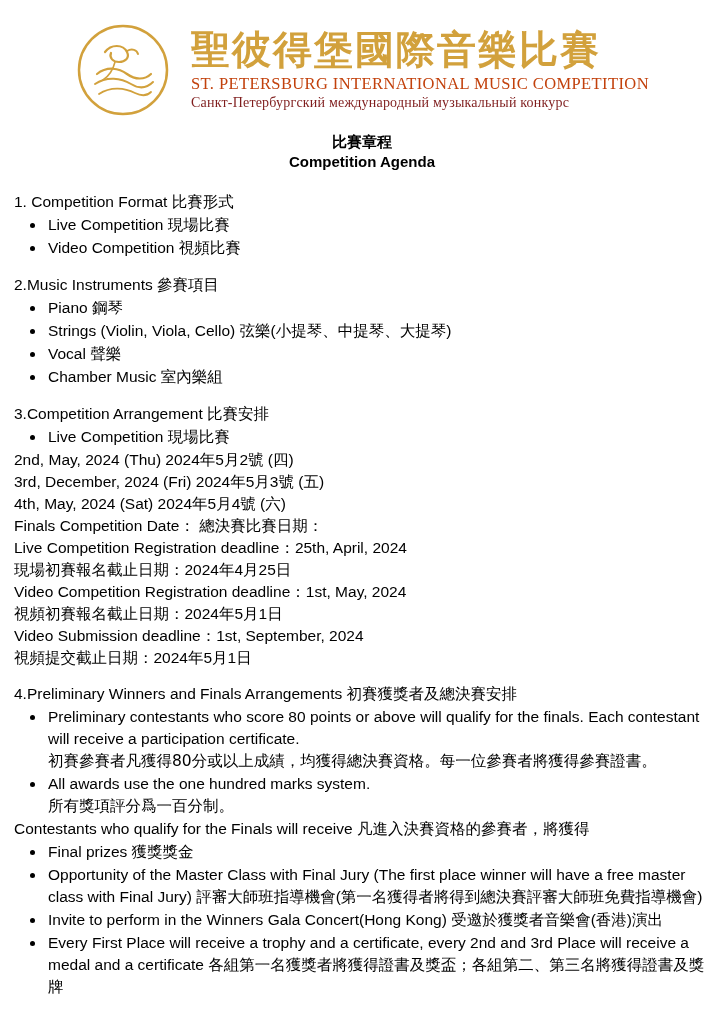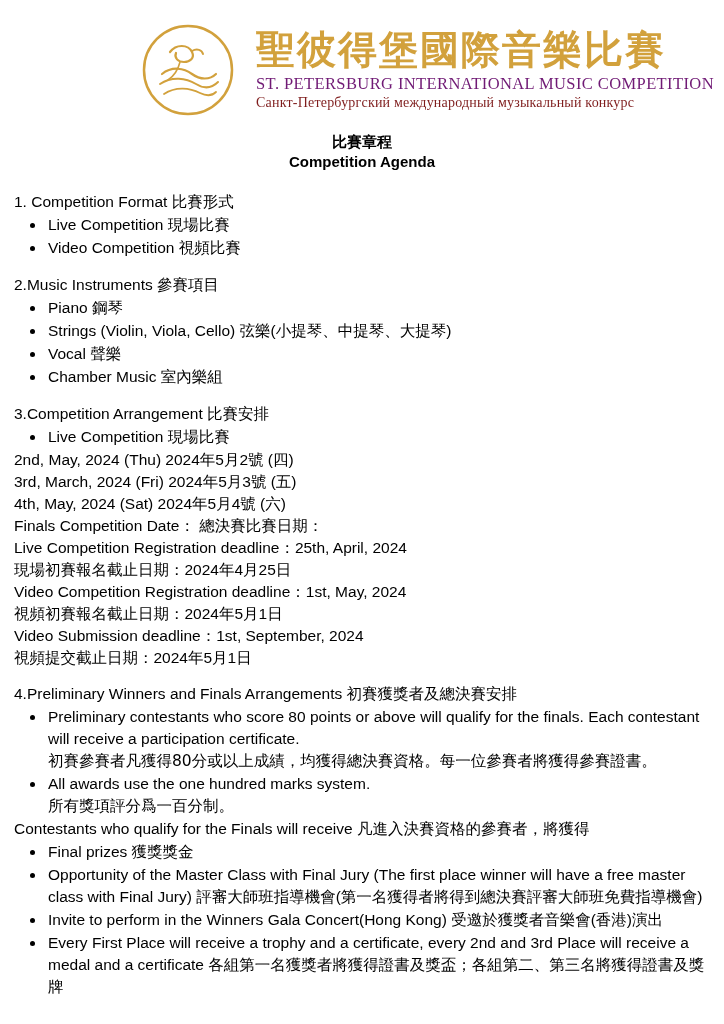--- a/index.html
+++ b/index.html
@@ -16,21 +16,21 @@
   }
   .page {
     width: 724px;
     box-sizing: border-box;
     padding: 18px 10px 10px 10px;
   }
   
   .header {
     display: flex;
     align-items: center;
-    justify-content: flex-end;
+    justify-content: center;
     gap: 20px;
     padding: 4px 0 10px 0;
   }
   .logo-mark {
     width: 96px;
     height: 96px;
     flex: 0 0 96px;
     position: relative;
   }
   .logo-mark svg { display: block; }
@@ -44,21 +44,21 @@
     font-size: 39px;
     letter-spacing: 2px;
     color: #d2a13c;
     font-weight: 700;
     font-family: "DejaVu Sans", sans-serif;
     white-space: nowrap;
   }
   .logo-en {
     font-size: 16.5px;
     letter-spacing: 0.4px;
-    color: #701a75;
+    color: #c2410c;
     font-family: "Liberation Serif", serif;
     margin-top: 7px;
     white-space: nowrap;
   }
   .logo-ru {
     font-size: 14px;
     letter-spacing: 0.2px;
     color: #7f1d1d;
     font-family: "Liberation Serif", serif;
     margin-top: 4px;
@@ -146,21 +146,21 @@
       <li>Chamber Music 室內樂組</li>
     </ul>
 
     <div class="spacer"></div>
 
     <p class="plain-line">3.Competition Arrangement 比賽安排</p>
     <ul class="bullets">
       <li>Live Competition 現場比賽</li>
     </ul>
     <p class="plain-line">2nd, May, 2024 (Thu) 2024年5月2號 (四)</p>
-    <p class="plain-line">3rd, March, 2024 (Fri) 2024年5月3號 (五)</p>
+    <p class="plain-line">3rd, December, 2024 (Fri) 2024年5月3號 (五)</p>
     <p class="plain-line">4th, May, 2024 (Sat) 2024年5月4號 (六)</p>
     <p class="plain-line">Finals Competition Date： 總決賽比賽日期：</p>
     <p class="plain-line">Live Competition Registration deadline：25th, April, 2024</p>
     <p class="plain-line">現場初賽報名截止日期：2024年4月25日</p>
     <p class="plain-line">Video Competition Registration deadline：1st, May, 2024</p>
     <p class="plain-line">視頻初賽報名截止日期：2024年5月1日</p>
     <p class="plain-line">Video Submission deadline：1st, September, 2024</p>
     <p class="plain-line">視頻提交截止日期：2024年5月1日</p>
 
     <div class="spacer"></div>

